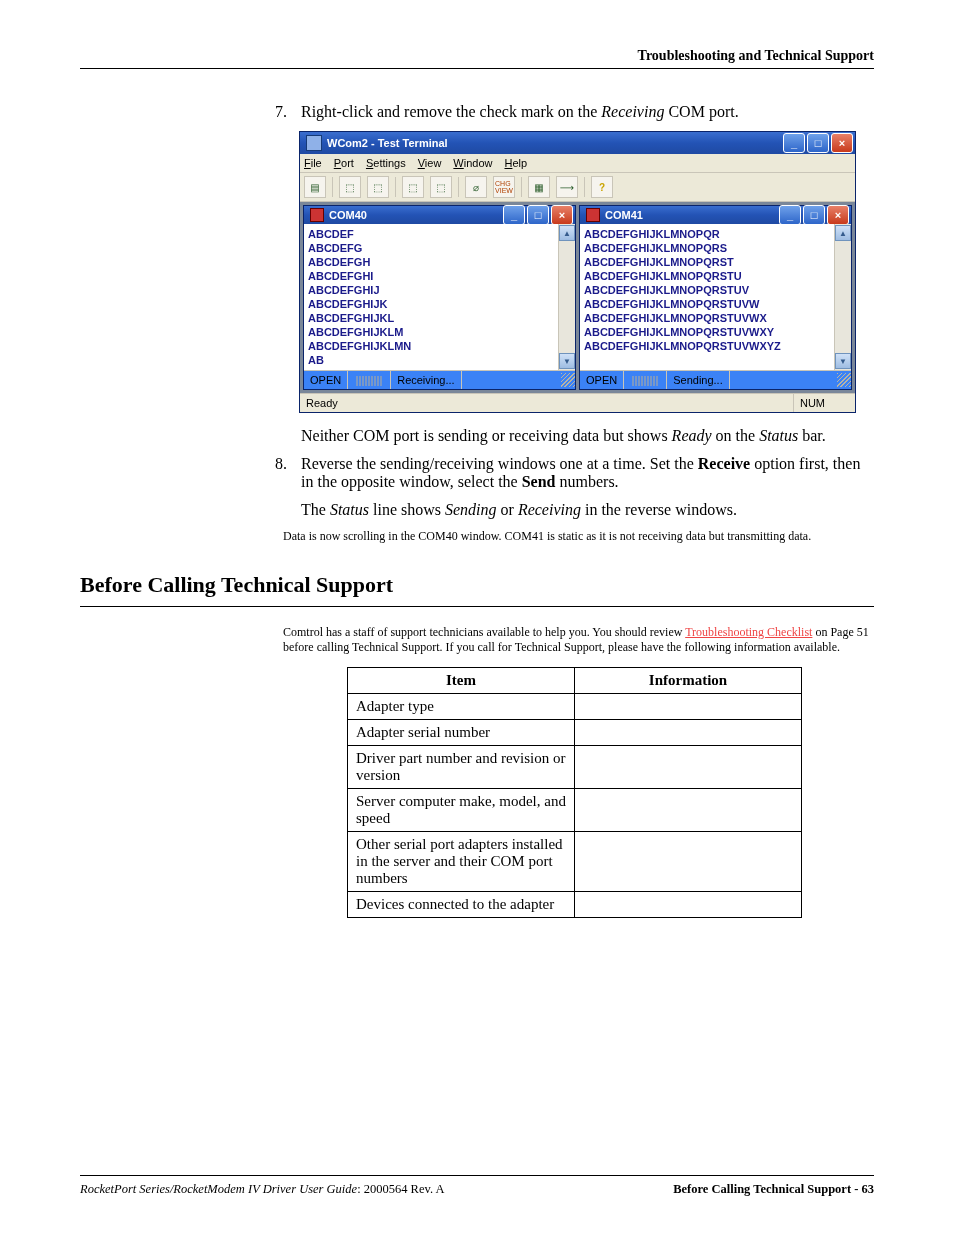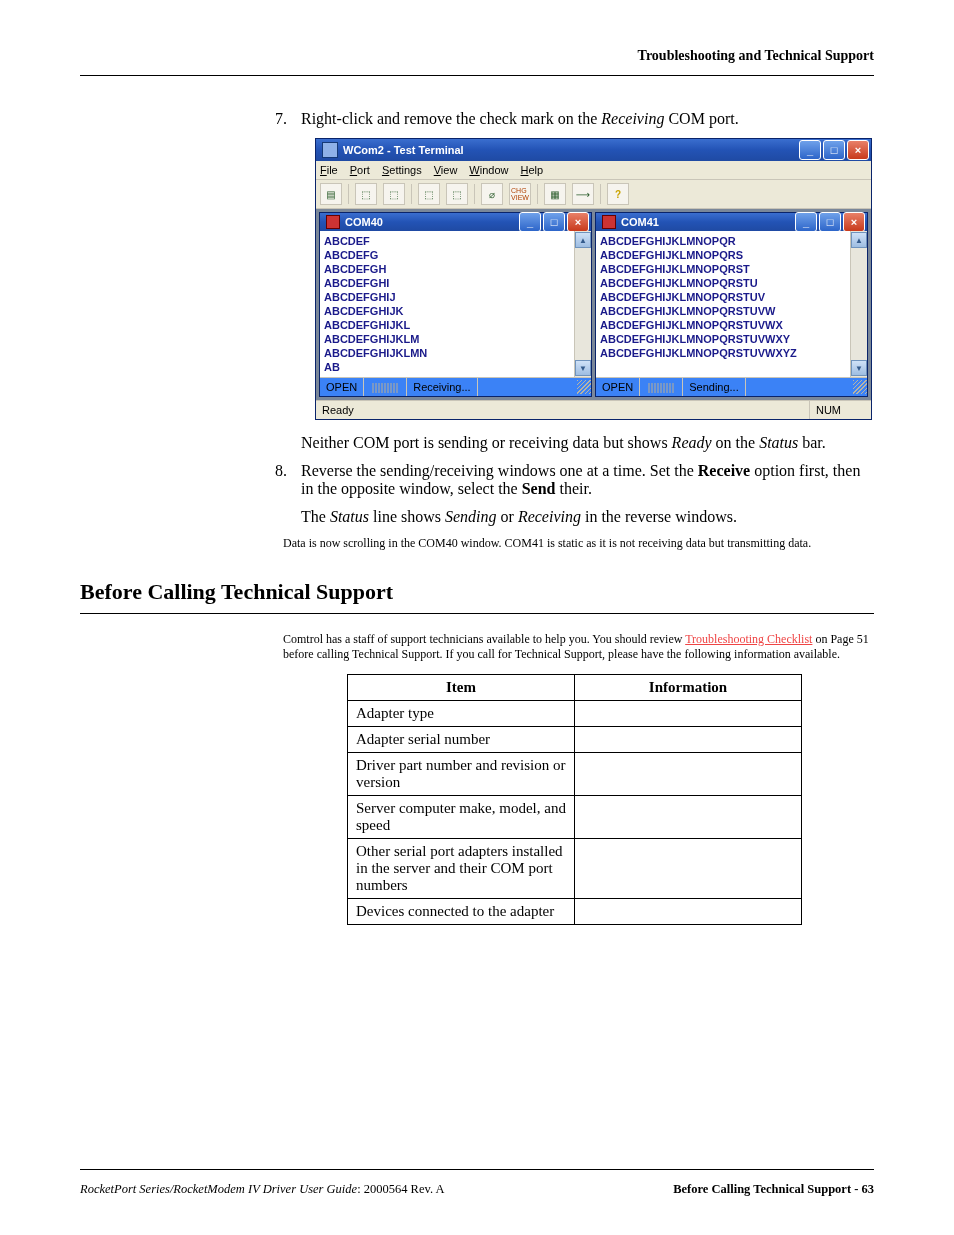--- a/index.html
+++ b/index.html
@@ -1,24 +1,24 @@
 <!DOCTYPE html>
 <html><head>
 <meta charset="utf-8">
 <style>
   html,body{margin:0;padding:0;background:#fff;font-family:"Times New Roman",serif;color:#000}
   .page{width:954px;height:1235px;position:relative;padding:48px 80px 40px 80px;box-sizing:border-box}
-  .runhead{text-align:right;font-family:"Times New Roman",serif;font-weight:bold;font-size:14px;border-bottom:1px solid #000;padding-bottom:11px;margin-bottom:34px}
+  .runhead{text-align:right;font-family:"Times New Roman",serif;font-weight:bold;font-size:14px;border-bottom:1px solid #000;padding-bottom:4px;margin-bottom:34px}
   .body-col{margin-left:195px}
   .step{display:flex;margin:0 0 10px 0;font-size:16px}
   .step .num{width:26px;flex:0 0 26px}
   .step .txt{flex:1}
   .it{font-style:italic}
   .bd{font-weight:bold}
-  .shot{margin:8px 0 14px 40px}
+  .shot{margin:8px 0 14px 24px}
   
   .win{width:555px;border:1px solid #0a246a;font-family:Tahoma,Arial,sans-serif;font-size:11px;background:#ece9d8}
   .titlebar{height:22px;background:linear-gradient(#3a6ecf,#2353b5 50%,#1f4aa3);color:#fff;display:flex;align-items:center;padding:0 2px 0 6px;font-weight:bold}
   .titlebar .ico{width:14px;height:14px;margin-right:5px;background:#8fb1e8;border:1px solid #163a77}
   .titlebar .t{flex:1}
   .winbtns{display:flex;gap:2px}
   .wb{width:20px;height:18px;border:1px solid #fff;border-radius:3px;display:flex;align-items:center;justify-content:center;font-weight:bold;font-size:11px;color:#fff}
   .wb.min{background:linear-gradient(#6fa1ea,#2d65c9)}
   .wb.max{background:linear-gradient(#6fa1ea,#2d65c9)}
   .wb.cls{background:linear-gradient(#e88068,#c83a1c)}
@@ -47,21 +47,21 @@
   .para{font-size:16px;margin:0 0 10px 26px}
   .para2{font-size:12px;margin:0 0 10px 8px}
   .h2{font-family:"Times New Roman",serif;font-weight:bold;font-size:22px;margin:28px 0 8px 0}
   .hr{border:none;border-top:1.5px solid #000;margin:0 0 18px 0}
   a.lk{color:#ef4444;text-decoration:underline}
   table.info{border-collapse:collapse;margin:12px auto 0 auto}
   table.info th,table.info td{border:1px solid #000;font-size:15px;padding:4px 8px;vertical-align:top}
   table.info th{font-weight:bold;text-align:center}
   table.info td.c1{width:210px}
   table.info td.c2{width:210px}
-  .footer{position:absolute;left:80px;right:80px;bottom:38px;border-top:1px solid #000;padding-top:12px;display:flex;justify-content:space-between;font-size:12.5px}
+  .footer{position:absolute;left:80px;right:80px;bottom:38px;border-top:1px solid #000;padding-top:6px;display:flex;justify-content:space-between;font-size:12.5px}
   .footer .fi{font-style:italic}
   .footer .fb{font-weight:bold}
 </style>
 </head>
 <body>
 
 <div class="page">
   <div class="runhead">Troubleshooting and Technical Support</div>
 
   <div class="body-col">
@@ -208,21 +208,21 @@
       </div>
     </div>
 
     <p class="para">
       <span>Neither COM port is sending or receiving data but shows </span><span class="it">Ready</span><span> on the </span><span class="it">Status</span><span> bar.</span>
     </p>
 
     <div class="step">
       <div class="num">8.</div>
       <div class="txt">
-        <span>Reverse the sending/receiving windows one at a time. Set the </span><span class="bd">Receive</span><span> option first, then in the opposite window, select the </span><span class="bd">Send</span><span> their.</span>
+        <span>Reverse the sending/receiving windows one at a time. Set the </span><span class="bd">Receive</span><span> option first, then in the opposite window, select the </span><span class="bd">Send</span><span> numbers.</span>
       </div>
     </div>
 
     <p class="para">
       <span>The </span><span class="it">Status</span><span> line shows </span><span class="it">Sending</span><span> or </span><span class="it">Receiving</span><span> in the reverse windows.</span>
     </p>
 
     <p class="para2">Data is now scrolling in the COM40 window. COM41 is static as it is not receiving data but transmitting data.</p>
   </div>
 

